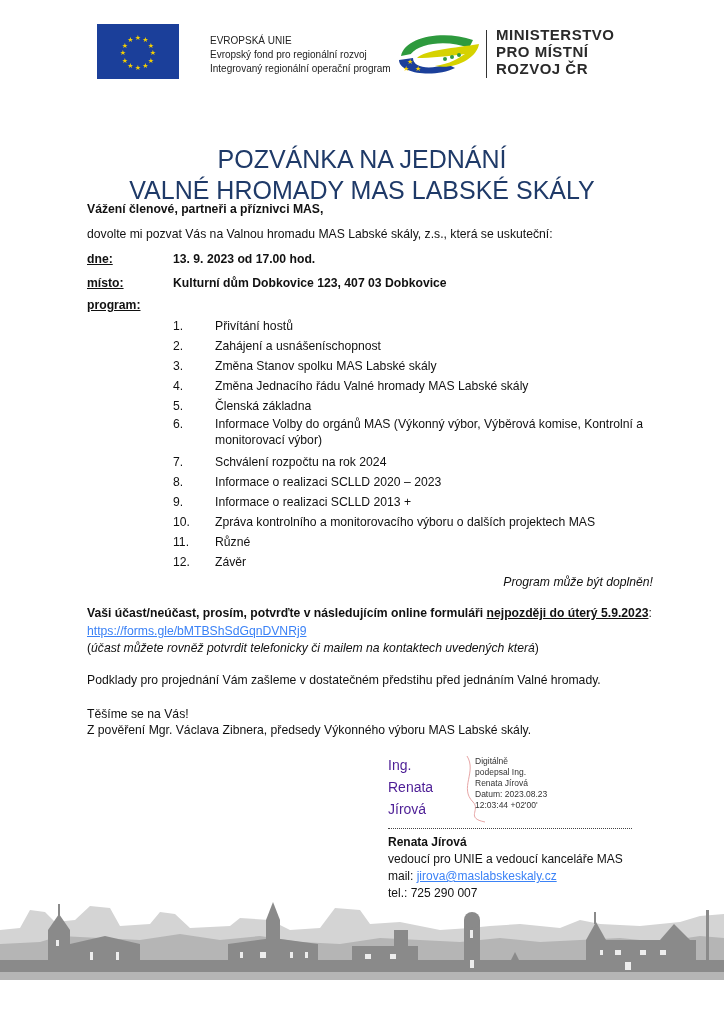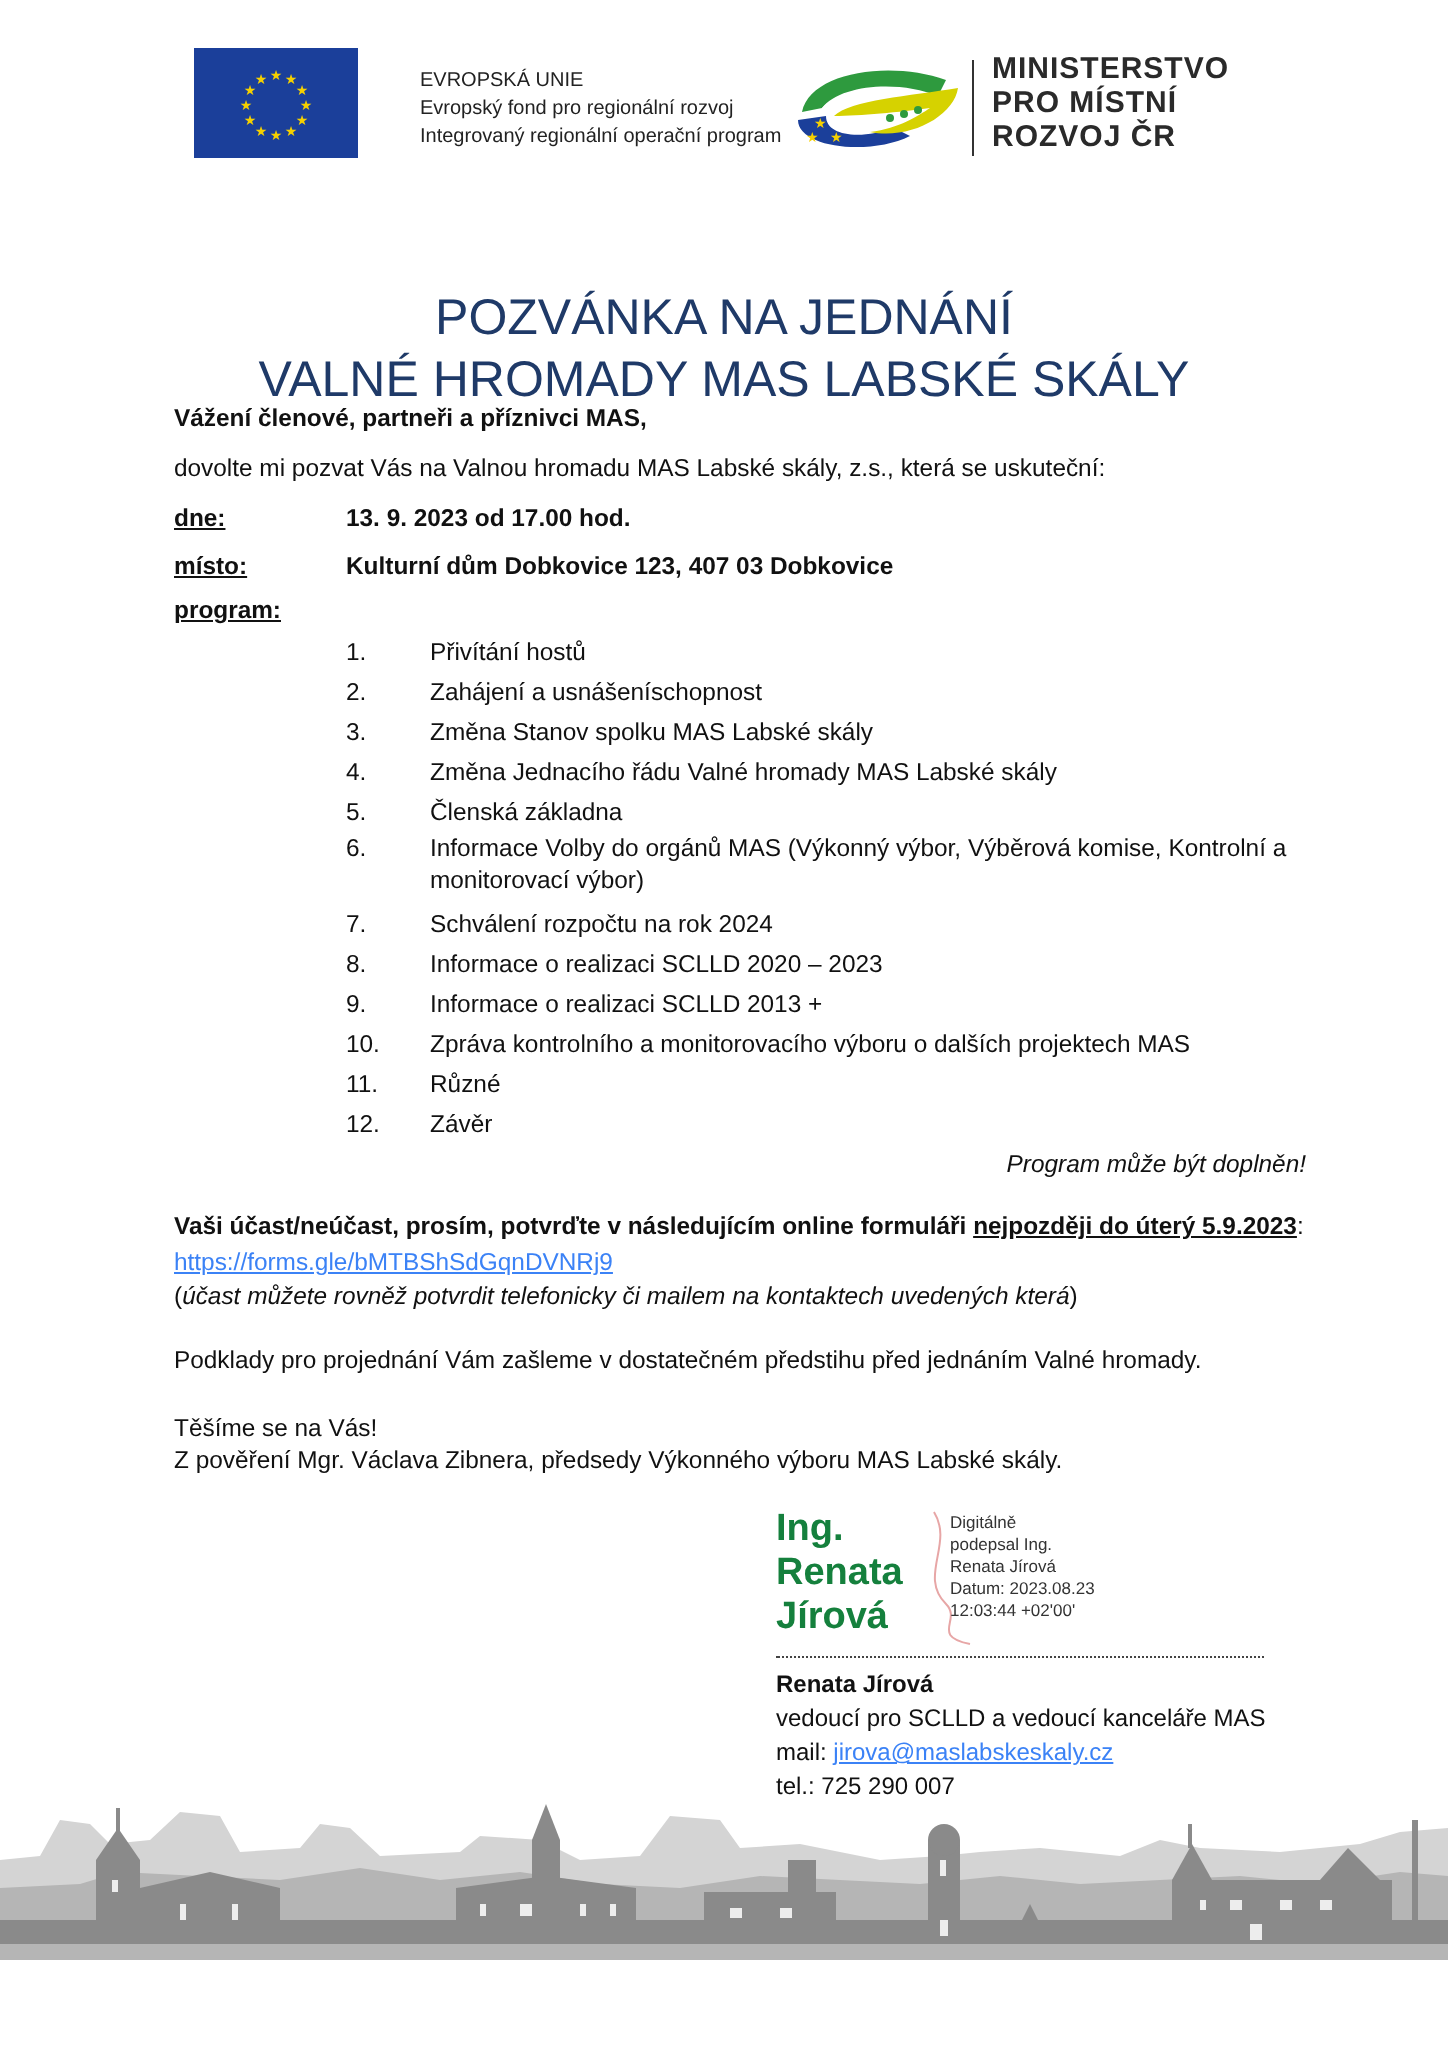--- a/index.html
+++ b/index.html
@@ -24,21 +24,21 @@
   .i { font-style: italic; }
   a.link { color: #3b82f6; text-decoration: underline; }
 
   .row { position: absolute; left: 87px; white-space: nowrap; }
   .lbl { display: inline-block; width: 86px; }
 
   .prog { position: absolute; left: 173px; width: 480px; }
   .prog .num { position: absolute; left: 0; width: 40px; }
   .prog .txt { position: absolute; left: 42px; width: 440px; white-space: normal; }
 
-  .sig-name { left: 388px; top: 754px; font-size: 19px; line-height: 22px; color: #15803d; font-weight: bold; }
+  .sig-name { left: 388px; top: 754px; font-size: 14px; line-height: 22px; color: #4c1d95; }
   .sig-meta { left: 475px; top: 756px; font-size: 8.5px; line-height: 11px; color: #333; }
   .sig-line { left: 388px; top: 828px; width: 244px; border-top: 1px dotted #444; }
   .contact { left: 388px; top: 834px; font-size: 12px; line-height: 17px; color: #111; }
 
   .skyline { left: 0; top: 900px; width: 724px; height: 80px; }
 </style>
 </head>
 <body>
 
 <div class="abs eu-flag">
@@ -185,21 +185,21 @@
   <div>Digitálně</div>
   <div>podepsal Ing.</div>
   <div>Renata Jírová</div>
   <div>Datum: 2023.08.23</div>
   <div>12:03:44 +02'00'</div>
 </div>
 <div class="abs sig-line"></div>
 
 <div class="abs contact">
   <div class="b">Renata Jírová</div>
-  <div>vedoucí pro SCLLD a vedoucí kanceláře MAS</div>
+  <div>vedoucí pro UNIE a vedoucí kanceláře MAS</div>
   <div><span>mail: </span><a class="link" href="#">jirova@maslabskeskaly.cz</a></div>
   <div>tel.: 725 290 007</div>
 </div>
 
 <svg class="abs skyline" viewBox="0 0 724 80" preserveAspectRatio="none">
   <path d="M0 30 L20 28 L30 10 L45 12 L55 22 L75 20 L90 6 L110 8 L120 26 L150 24 L160 12 L175 14 L190 28 L230 26 L240 18 L270 20 L290 30 L320 28 L335 8 L360 10 L370 24 L400 22 L420 26 L440 30 L470 28 L490 26 L520 24 L560 28 L580 20 L600 24 L640 26 L680 22 L700 16 L724 14 L724 80 L0 80 Z" fill="#d4d4d4"></path>
   <path d="M0 44 L40 42 L60 36 L100 38 L140 40 L180 34 L220 40 L260 36 L300 42 L340 44 L380 38 L420 40 L460 42 L500 38 L540 42 L580 40 L620 38 L660 42 L700 36 L724 38 L724 80 L0 80 Z" fill="#b5b5b5"></path>
   <g fill="#8a8a8a">
     <rect x="0" y="60" width="724" height="12"></rect>
     <rect x="48" y="30" width="22" height="42"></rect>

